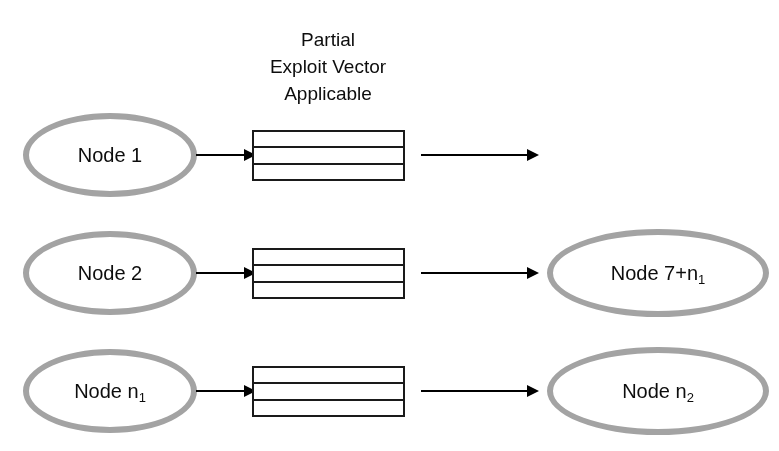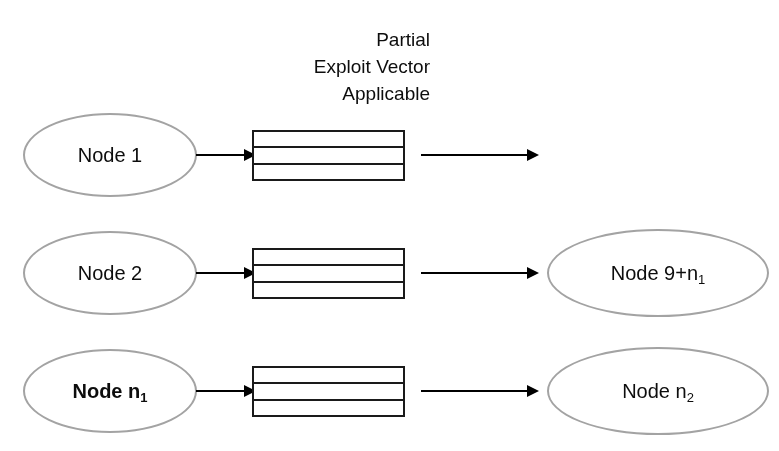--- a/index.html
+++ b/index.html
@@ -24,25 +24,25 @@
     font-size: 19px;
     line-height: 27px;
     color: #0d0d0d;
     white-space: nowrap;
   }
   #vector-caption {
     left: 226px;
     top: 26px;
     width: 204px;
   }
-  .caption-line { display: block; text-align: right; }
+  .caption-line { display: block; }
 
   .node-ellipse {
     position: absolute;
-    border: 2px solid #a3a3a3;
+    border: 6px solid #a3a3a3;
     border-radius: 50%;
     background: #ffffff;
     display: flex;
     align-items: center;
     justify-content: center;
     box-sizing: border-box;
   }
   .node-label {
     font-size: 20px;
     color: #0d0d0d;
@@ -56,21 +56,21 @@
     top: 4px;
   }
 
   .left-node  { left: 23px;  width: 174px; height: 84px; }
   .right-node { left: 547px; width: 222px; height: 88px; }
 
   .row1 { top: 113px; }
   .row1r { top: 111px; }
   .row2 { top: 231px; }
   .row2r { top: 229px; }
-  .row3 { top: 349px; font-weight: bold; }
+  .row3 { top: 349px; }
   .row3r { top: 347px; }
 
   .vector-box {
     position: absolute;
     left: 252px;
     width: 153px;
     height: 51px;
     border: 2px solid #1a1a1a;
     background: #ffffff;
     box-sizing: border-box;
@@ -145,21 +145,21 @@
     <div class="vector-cell"></div>
     <div class="vector-cell"></div>
   </div>
 
   <svg class="arrow-svg arrow-out-r2" width="118" height="30" viewBox="0 0 118 30">
     <line x1="0" y1="15" x2="106" y2="15" stroke="#000000" stroke-width="2"></line>
     <polygon points="106,9 118,15 106,21" fill="#000000"></polygon>
   </svg>
 
   <div class="node-ellipse right-node row2r">
-    <span class="node-label"><span>Node 9+n</span><sub>1</sub></span>
+    <span class="node-label"><span>Node 7+n</span><sub>1</sub></span>
   </div>
 
   <div class="node-ellipse left-node row3">
     <span class="node-label"><span>Node n</span><sub>1</sub></span>
   </div>
 
   <svg class="arrow-svg arrow-in-r3" width="60" height="30" viewBox="0 0 60 30">
     <line x1="0" y1="15" x2="48" y2="15" stroke="#000000" stroke-width="2"></line>
     <polygon points="48,9 60,15 48,21" fill="#000000"></polygon>
   </svg>

